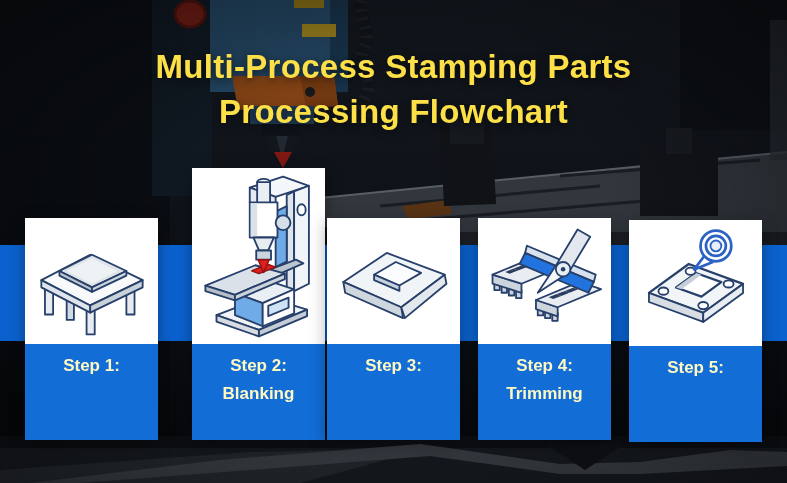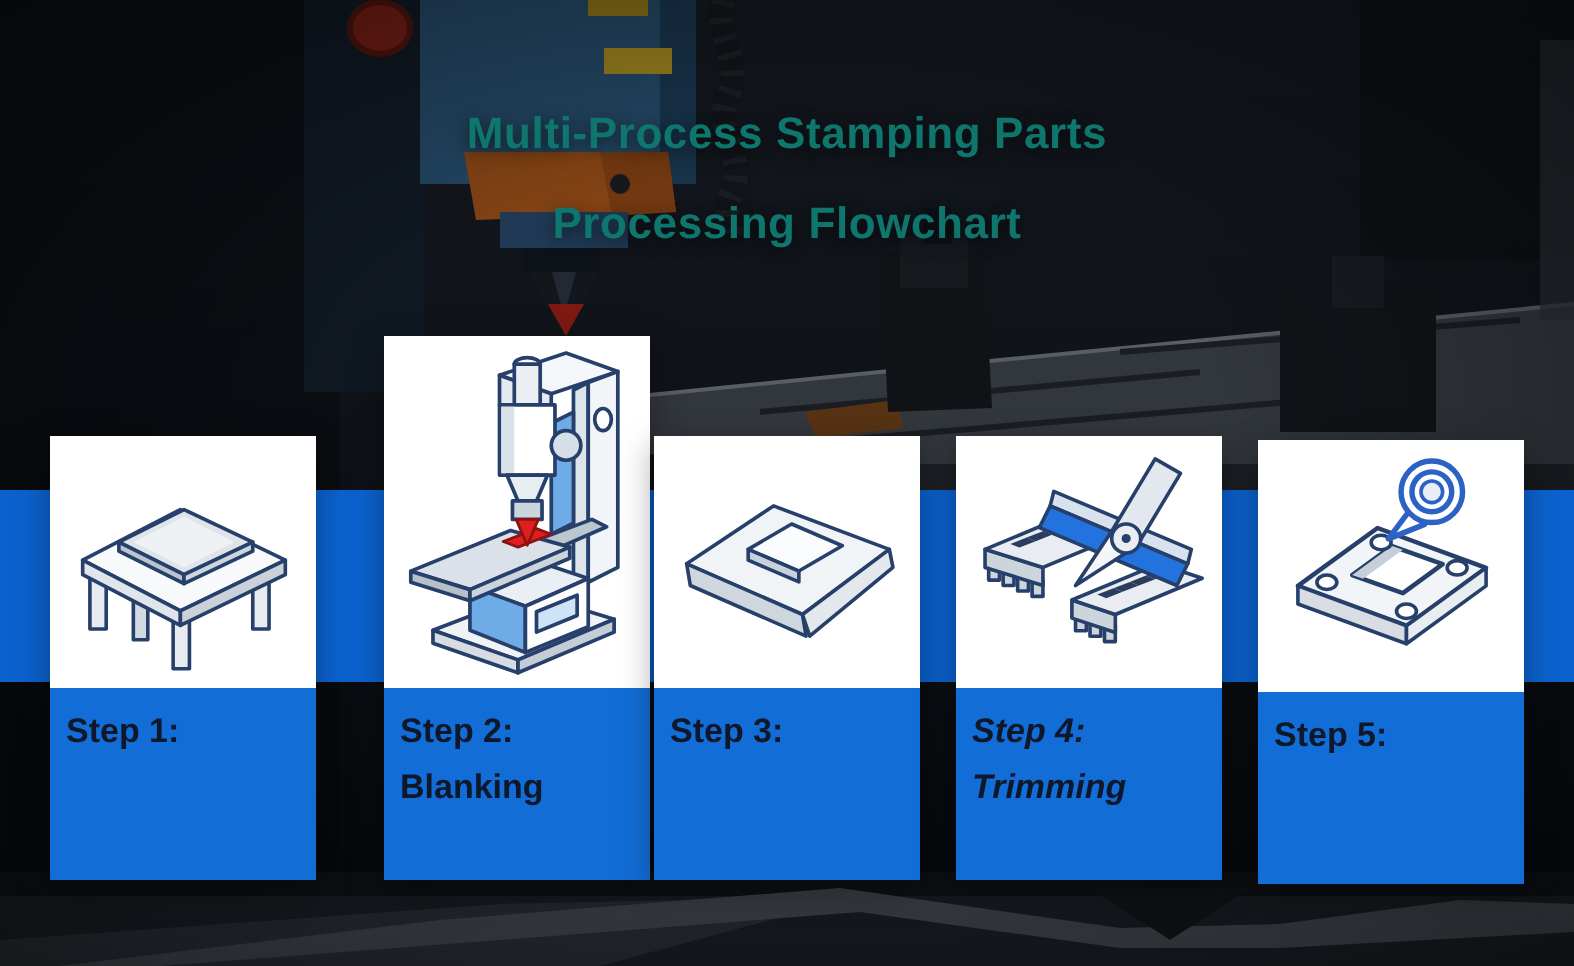--- a/index.html
+++ b/index.html
@@ -10,49 +10,49 @@
   }
   .bg-svg{position:absolute;left:0;top:0;}
   .vignette{
     position:absolute;left:0;top:0;width:787px;height:483px;z-index:1;
     background:
       radial-gradient(95% 78% at 50% 40%, rgba(0,0,0,0) 28%, rgba(0,0,0,0.38) 66%, rgba(0,0,0,0.66) 100%),
       linear-gradient(rgba(5,8,12,0.22), rgba(5,8,12,0.22));
   }
   .title{
     position:absolute;left:0;top:44px;width:100%;z-index:3;
-    text-align:center;color:#0f766e;font-weight:700;
-    font-size:22px;line-height:45px;letter-spacing:0.3px;
+    text-align:center;color:#fde047;font-weight:700;
+    font-size:33px;line-height:45px;letter-spacing:0.3px;
     text-shadow:0 2px 8px rgba(0,0,0,0.55);
   }
   .title span{display:block;}
   .band{
     position:absolute;left:0;top:245px;width:787px;height:96px;z-index:2;
     background:var(--band-blue,#0b62cf);
   }
   .card{
     position:absolute;width:133px;z-index:4;
     box-shadow:0 5px 16px rgba(0,0,0,0.35);
   }
   .card .illus{
     background:var(--card-white,#ffffff);
     height:126px;display:flex;align-items:center;justify-content:center;
   }
   .card.tall .illus{height:176px;}
   .card .label{
     height:88px;padding-top:8px;
     background:var(--label-blue,#126dd6);
-    color:#0f172a;font-size:17px;line-height:28px;font-weight:700;
-    text-align:left;
+    color:#fef9c3;font-size:17px;line-height:28px;font-weight:700;
+    text-align:center;
   }
   .card .label span{display:block;padding:0 8px;}
   .c1{left:25px;top:218px;}
   .c2{left:192px;top:168px;}
   .c3{left:327px;top:218px;}
-  .c4{left:478px;top:218px;font-style:italic;}
+  .c4{left:478px;top:218px;}
   .c5{left:629px;top:220px;}
   svg .ln{stroke:#27406b;stroke-width:2;stroke-linejoin:round;}
   svg .ln3{stroke:#27406b;stroke-width:2.5;stroke-linejoin:round;}
   svg .red-accent{fill:var(--highlight-red,#df1f1f);stroke:#8f1212;stroke-width:1.5;stroke-linejoin:round;}
   svg .strong-blue{fill:var(--illustration-blue,#2273de);}
   svg .lite-blue{fill:var(--illustration-light-blue,#6fabe7);}
   svg .loupe{stroke:var(--loupe-blue,#2b62c4);stroke-width:3;fill:none;}
 </style>
 </head>
 <body>

